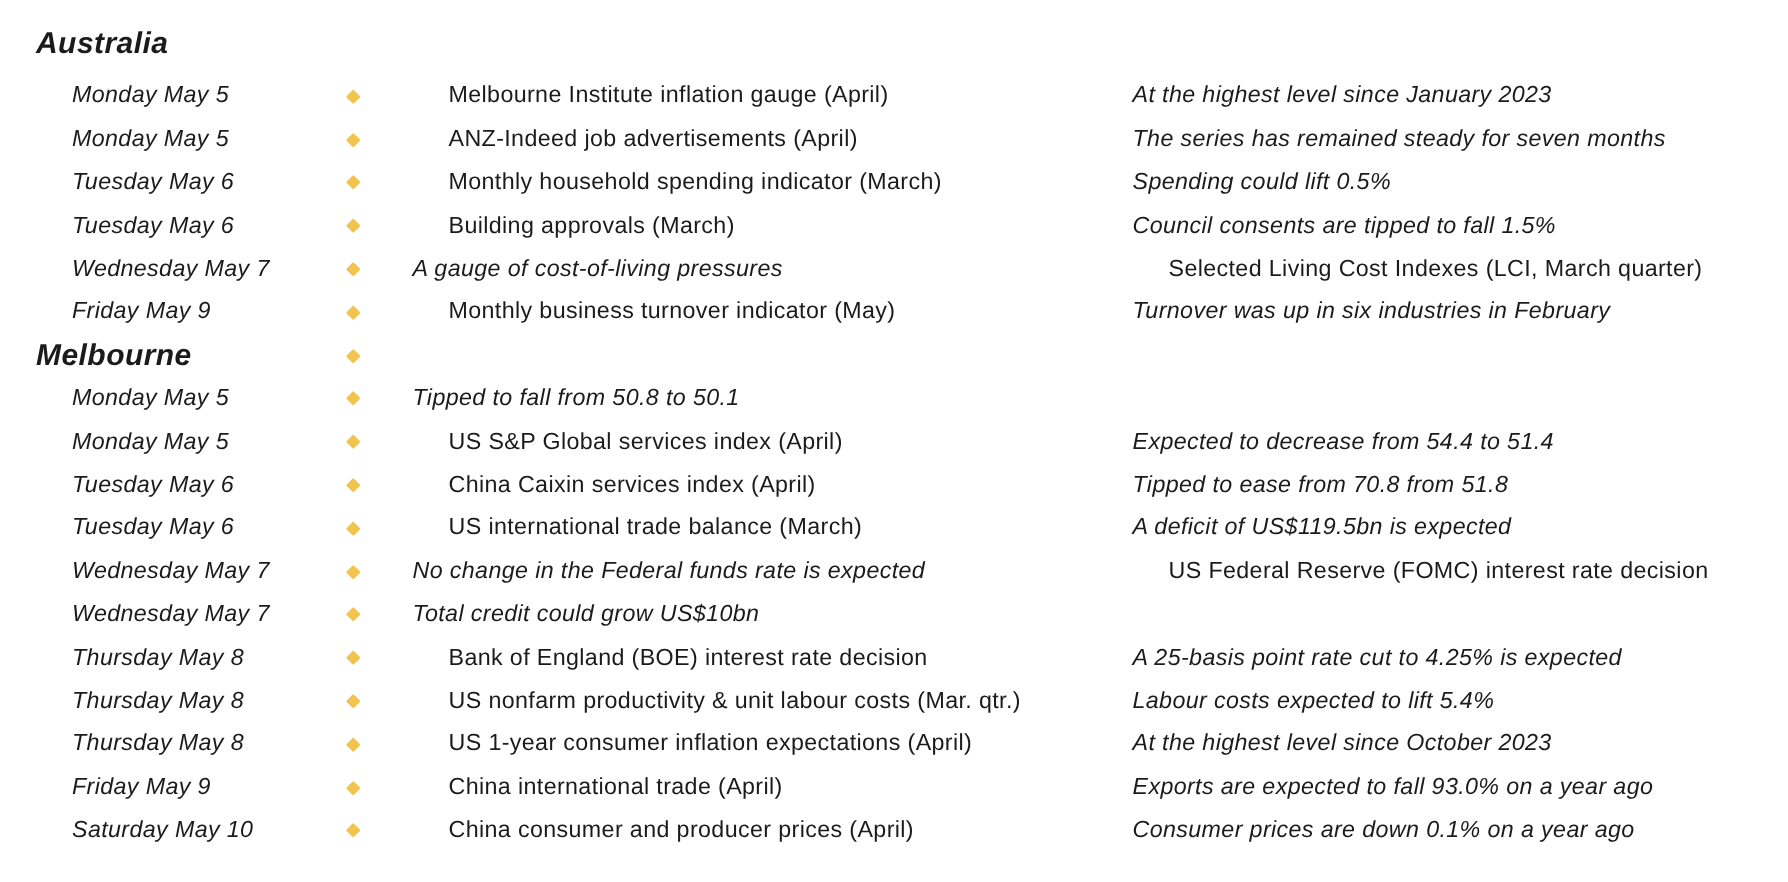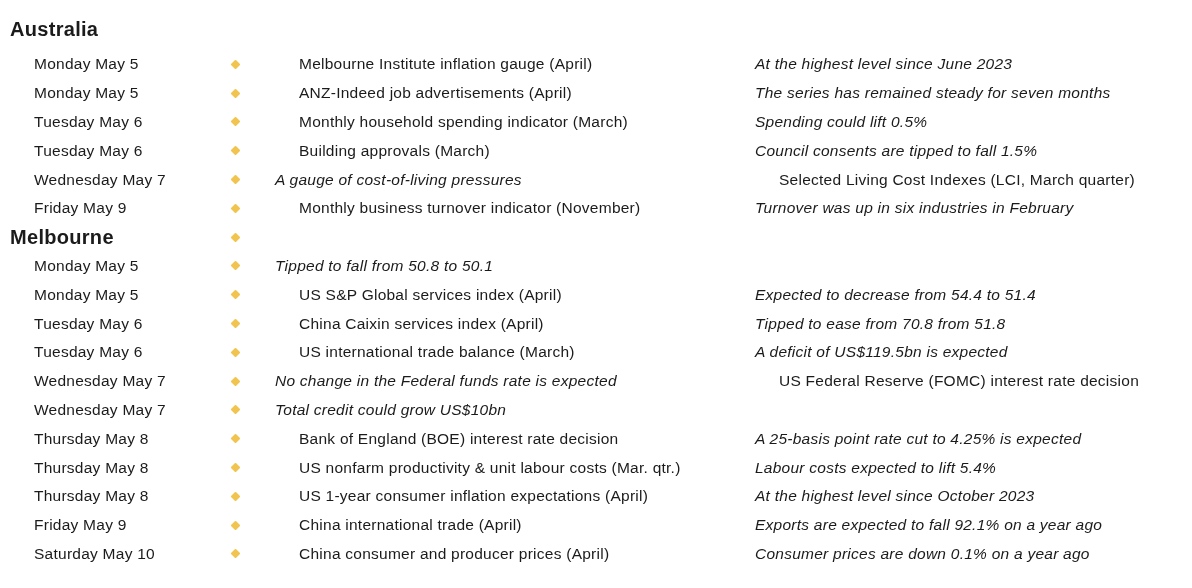--- a/index.html
+++ b/index.html
@@ -23,21 +23,22 @@
     align-items: center;
   }
   .heading-row.first {
     height: 42px;
   }
   .cell {
     white-space: nowrap;
     overflow: visible;
   }
   .date, .heading {
-    padding-left: 10px;
+    padding-left: 24px;
+    font-style: italic;
   }
   .date, .event {
     font-size: 15.5px;
     letter-spacing: 0.25px;
     margin-left: 24px;
   }
   .comment {
     font-size: 15.5px;
     font-style: italic;
     letter-spacing: 0.25px;
@@ -73,21 +74,21 @@
     <div class="cell event"></div>
     <div class="cell comment"></div>
   </div>
 
   <div class="row">
     <div class="cell date">Monday May 5</div>
     <div class="cell bullet-cell">
       <span class="diamond"></span>
     </div>
     <div class="cell event">Melbourne Institute inflation gauge (April)</div>
-    <div class="cell comment">At the highest level since June 2023</div>
+    <div class="cell comment">At the highest level since January 2023</div>
   </div>
 
   <div class="row">
     <div class="cell date">Monday May 5</div>
     <div class="cell bullet-cell">
       <span class="diamond"></span>
     </div>
     <div class="cell event">ANZ-Indeed job advertisements (April)</div>
     <div class="cell comment">The series has remained steady for seven months</div>
   </div>
@@ -117,21 +118,21 @@
     </div>
     <div class="cell comment">A gauge of cost-of-living pressures</div>
     <div class="cell event">Selected Living Cost Indexes (LCI, March quarter)</div>
   </div>
 
   <div class="row">
     <div class="cell date">Friday May 9</div>
     <div class="cell bullet-cell">
       <span class="diamond"></span>
     </div>
-    <div class="cell event">Monthly business turnover indicator (November)</div>
+    <div class="cell event">Monthly business turnover indicator (May)</div>
     <div class="cell comment">Turnover was up in six industries in February</div>
   </div>
 
   <div class="row heading-row">
     <div class="cell heading">Melbourne</div>
     <div class="cell bullet-cell">
       <span class="diamond"></span>
     </div>
     <div class="cell event"></div>
     <div class="cell comment"></div>
@@ -215,21 +216,21 @@
     <div class="cell event">US 1-year consumer inflation expectations (April)</div>
     <div class="cell comment">At the highest level since October 2023</div>
   </div>
 
   <div class="row">
     <div class="cell date">Friday May 9</div>
     <div class="cell bullet-cell">
       <span class="diamond"></span>
     </div>
     <div class="cell event">China international trade (April)</div>
-    <div class="cell comment">Exports are expected to fall 92.1% on a year ago</div>
+    <div class="cell comment">Exports are expected to fall 93.0% on a year ago</div>
   </div>
 
   <div class="row">
     <div class="cell date">Saturday May 10</div>
     <div class="cell bullet-cell">
       <span class="diamond"></span>
     </div>
     <div class="cell event">China consumer and producer prices (April)</div>
     <div class="cell comment">Consumer prices are down 0.1% on a year ago</div>
   </div>

